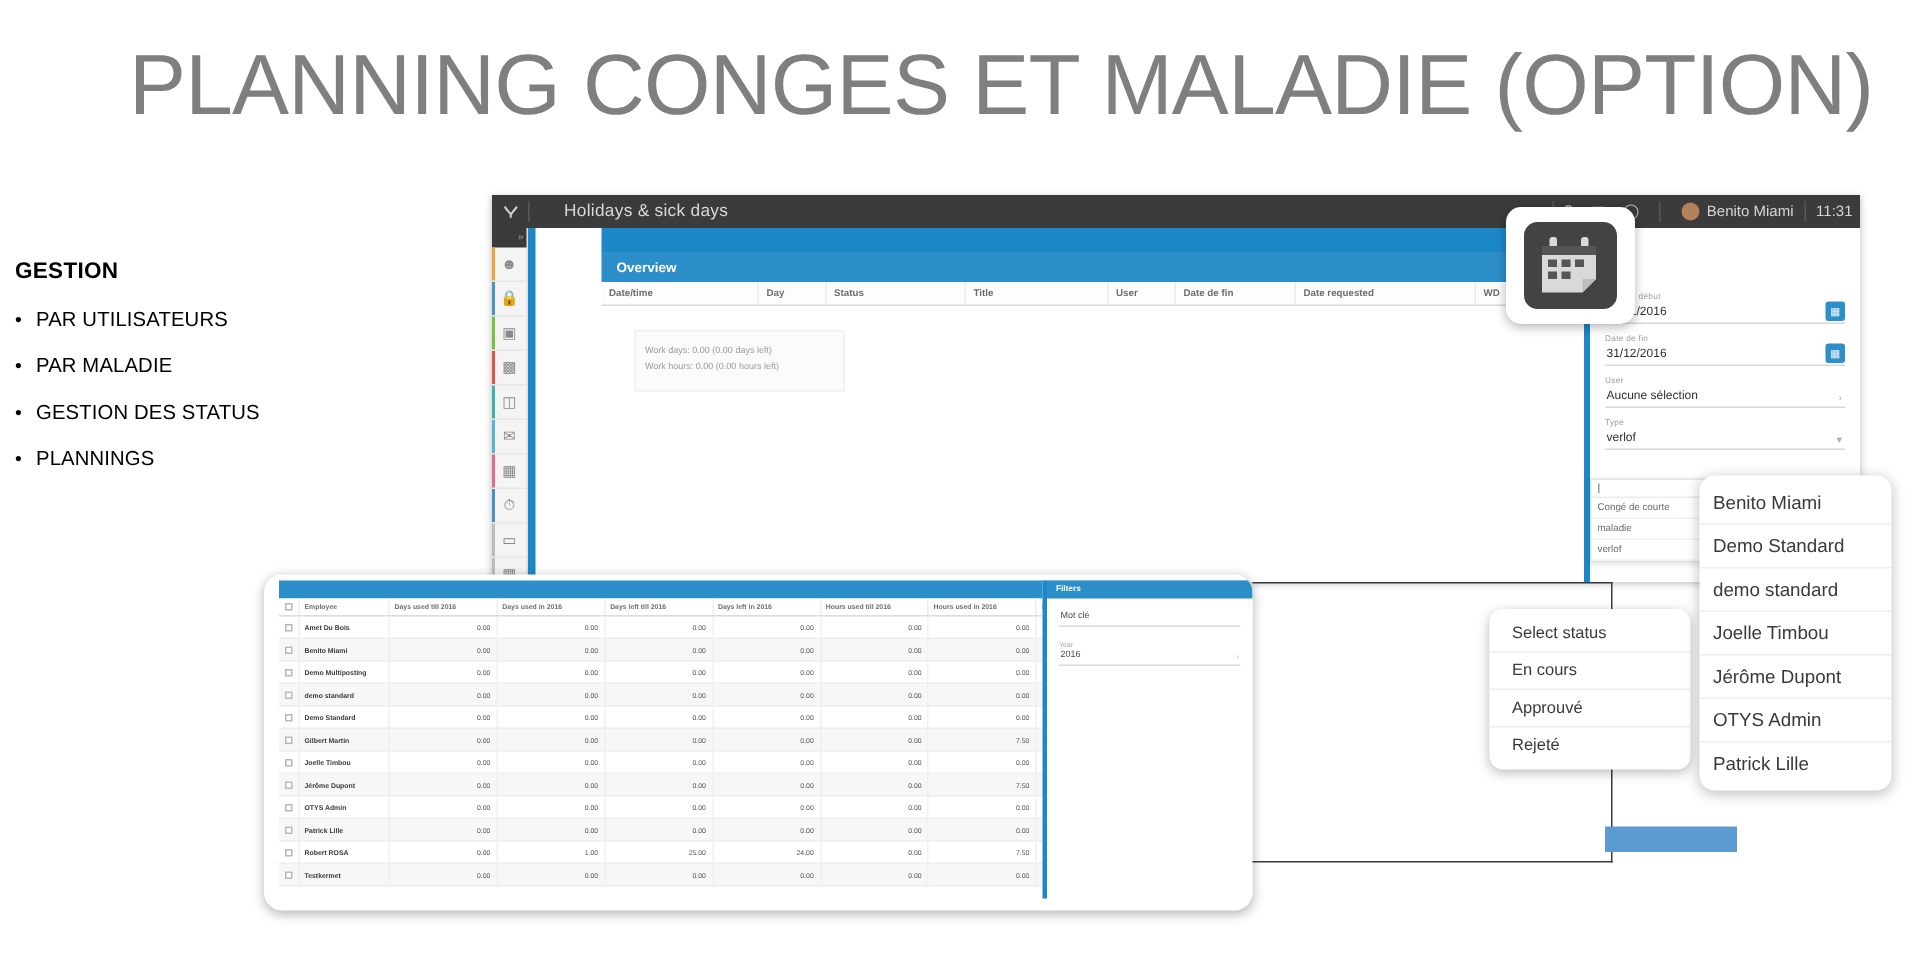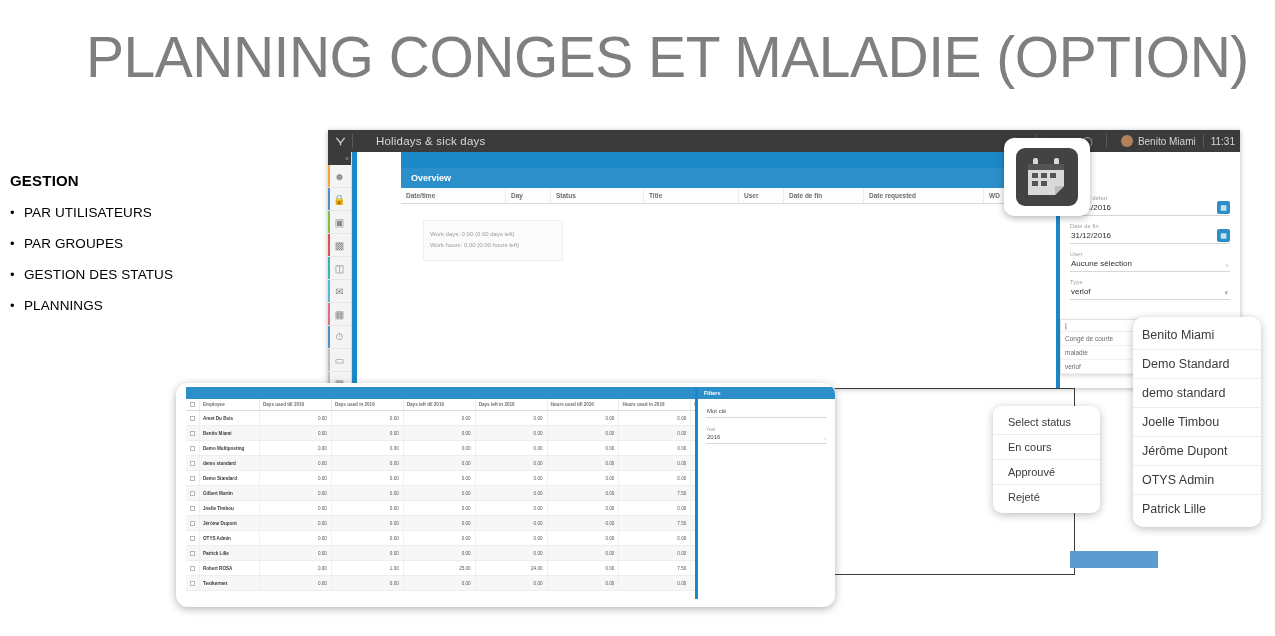--- a/index.html
+++ b/index.html
@@ -176,21 +176,21 @@
   }
   #filters-bar { height:12px; background:#2c8fc9; color:#fff; font-size:5.5px; font-weight:bold; display:flex; align-items:center; padding-left:6px; }
   #filters-body { padding:7px 8px 0 8px; }
   .f-field { margin-bottom:9px; position:relative; }
   .f-label { font-size:4.6px; color:#a5a5a5; }
   .f-value { font-size:6px; color:#4a4a4a; padding:2px 0 3px 1px; border-bottom:1px solid #dadada; }
   .f-caret { position:absolute; right:1px; bottom:3px; font-size:5px; color:#b0b0b0; }
 
   
   #status-popup {
-    position:absolute; left:993px; top:406px; width:107px;
+    position:absolute; left:993px; top:406px; width:134px;
     background:#fff; border-radius:9px;
     box-shadow:0 2px 8px rgba(0,0,0,0.26); z-index:70; padding:4px 0;
   }
   #status-popup .sp-item {
     font-size:11px; color:#3a3a3a; padding:6px 0 6px 15px;
     border-bottom:1px solid #ededed;
   }
   #status-popup .sp-item:last-child { border-bottom:none; }
 
   
@@ -222,21 +222,21 @@
 <div id="slide-title">PLANNING CONGES ET MALADIE (OPTION)</div>
 
 <div id="left-col">
   <div id="gestion-head">GESTION</div>
   <div class="bullet-row">
     <span class="bullet-dot">•</span>
     <span class="bullet-text">PAR UTILISATEURS</span>
   </div>
   <div class="bullet-row">
     <span class="bullet-dot">•</span>
-    <span class="bullet-text">PAR GROUPES</span>
+    <span class="bullet-text">PAR MALADIE</span>
   </div>
   <div class="bullet-row">
     <span class="bullet-dot">•</span>
     <span class="bullet-text">GESTION DES STATUS</span>
   </div>
   <div class="bullet-row">
     <span class="bullet-dot">•</span>
     <span class="bullet-text">PLANNINGS</span>
   </div>
 </div>

